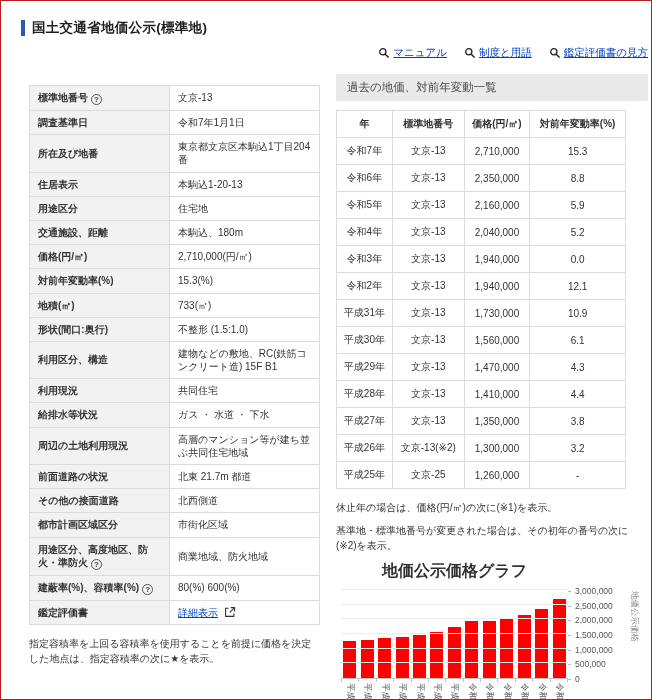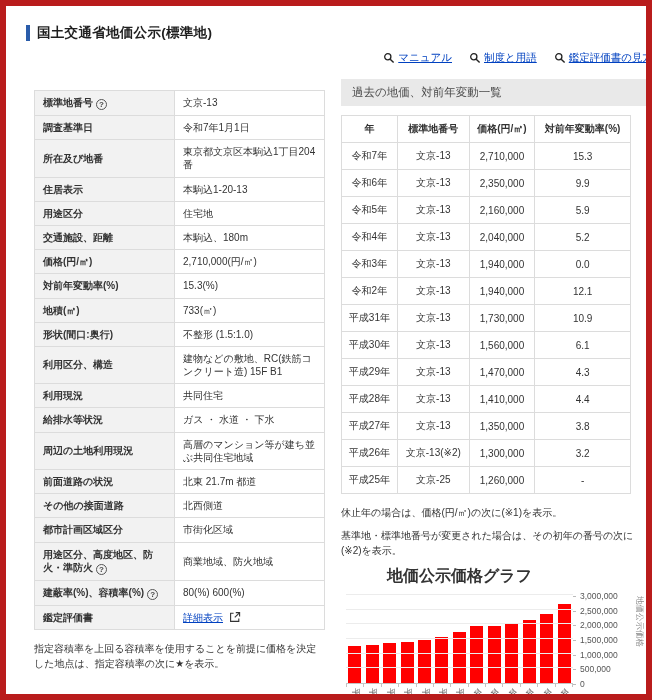--- a/index.html
+++ b/index.html
@@ -2,21 +2,21 @@
 <html lang="ja"><head>
 <meta charset="utf-8">
 <style>
   * { margin:0; padding:0; box-sizing:border-box; }
   html,body { width:652px; height:700px; }
   body {
     font-family:"Liberation Sans","DejaVu Sans",sans-serif;
     background:#ffffff; color:#333;
   }
   .page { position:relative; width:652px; height:700px; background:#fff;
-          border:6px solid #b91c1c; overflow:hidden; }
+          border:1px solid #b91c1c; overflow:hidden; }
 
   
   .title-wrap { position:absolute; left:20px; top:18px; display:flex; align-items:center; }
   .title-accent { width:4px; height:16px; background:#2a5caa; margin-right:7px; }
   h1.page-title { font-size:13.5px; font-weight:bold; color:#1f1f1f; letter-spacing:.3px; }
 
   
   .left-col { position:absolute; left:28px; top:84px; width:291px; }
   table.detail { width:100%; border-collapse:collapse; font-size:10px; line-height:1.32; }
   table.detail td { border:1px solid #dcdcdc; padding:5px 8px; vertical-align:middle; }
@@ -212,21 +212,21 @@
           <tr>
             <td>令和7年</td>
             <td>文京-13</td>
             <td>2,710,000</td>
             <td>15.3</td>
           </tr>
           <tr>
             <td>令和6年</td>
             <td>文京-13</td>
             <td>2,350,000</td>
-            <td>9.9</td>
+            <td>8.8</td>
           </tr>
           <tr>
             <td>令和5年</td>
             <td>文京-13</td>
             <td>2,160,000</td>
             <td>5.9</td>
           </tr>
           <tr>
             <td>令和4年</td>
             <td>文京-13</td>

